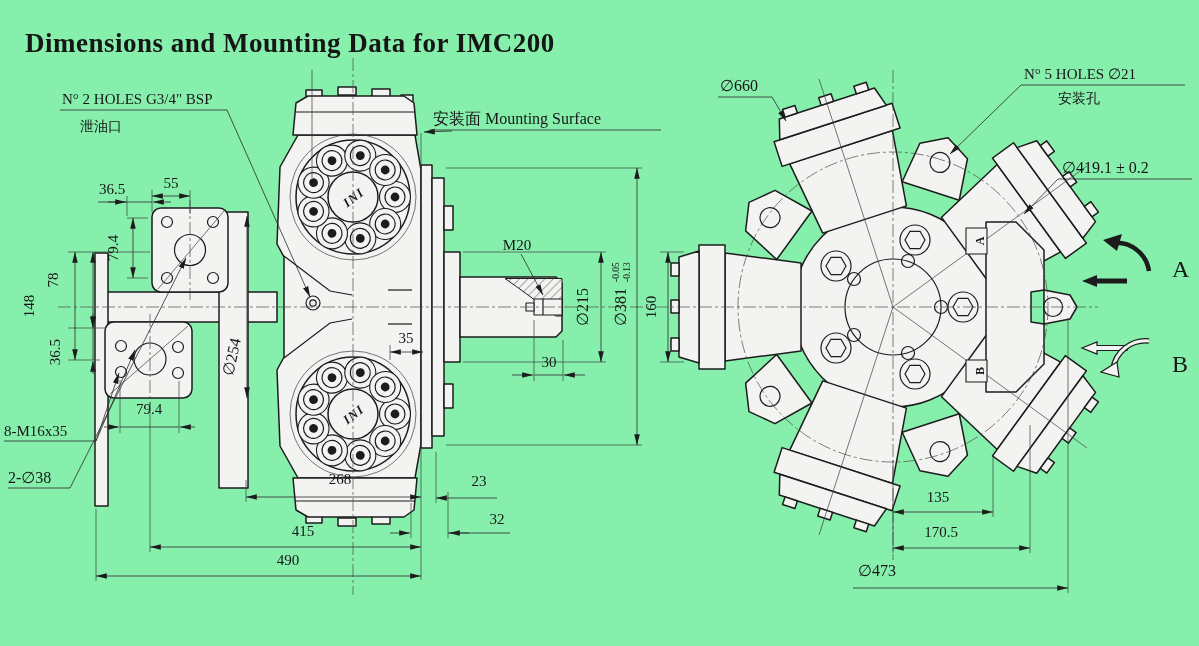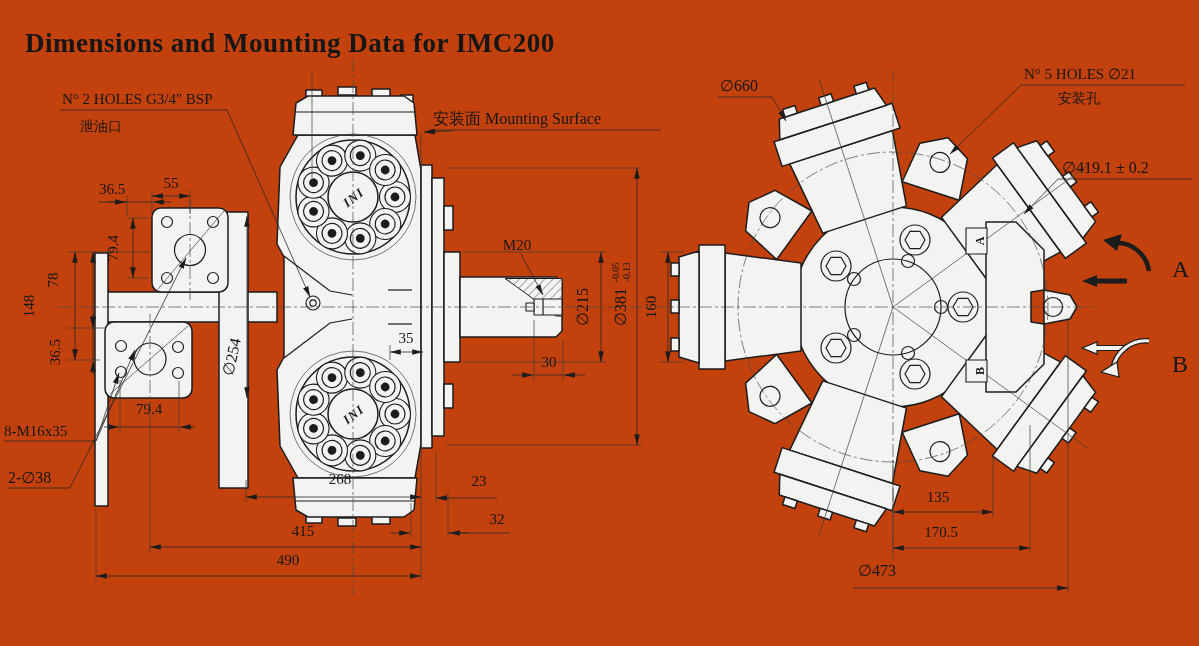--- a/index.html
+++ b/index.html
@@ -1,16 +1,16 @@
 <!DOCTYPE html>
 <html><head>
 <meta charset="utf-8">
 <style>
   html,body{margin:0;padding:0;background:#e8e9e7;}
-  #stage{width:1199px;height:646px;position:relative;background:#c2410c;overflow:hidden;}
+  #stage{width:1199px;height:646px;position:relative;background:#86efac;overflow:hidden;}
   svg{display:block;}
   svg text{font-family:"Liberation Serif",serif;fill:#161616;}
   .t-title{font-size:27px;font-weight:bold;letter-spacing:.5px;}
   .t-dim{font-size:15px;}
   .t-call{font-size:15px;}
   .t-big{font-size:16px;}
   .t-cjk{font-size:14px;}
   .t-port{font-size:12px;font-weight:bold;}
   .t-rot{font-size:24px;}
   .t-tol{font-size:9.5px;}

